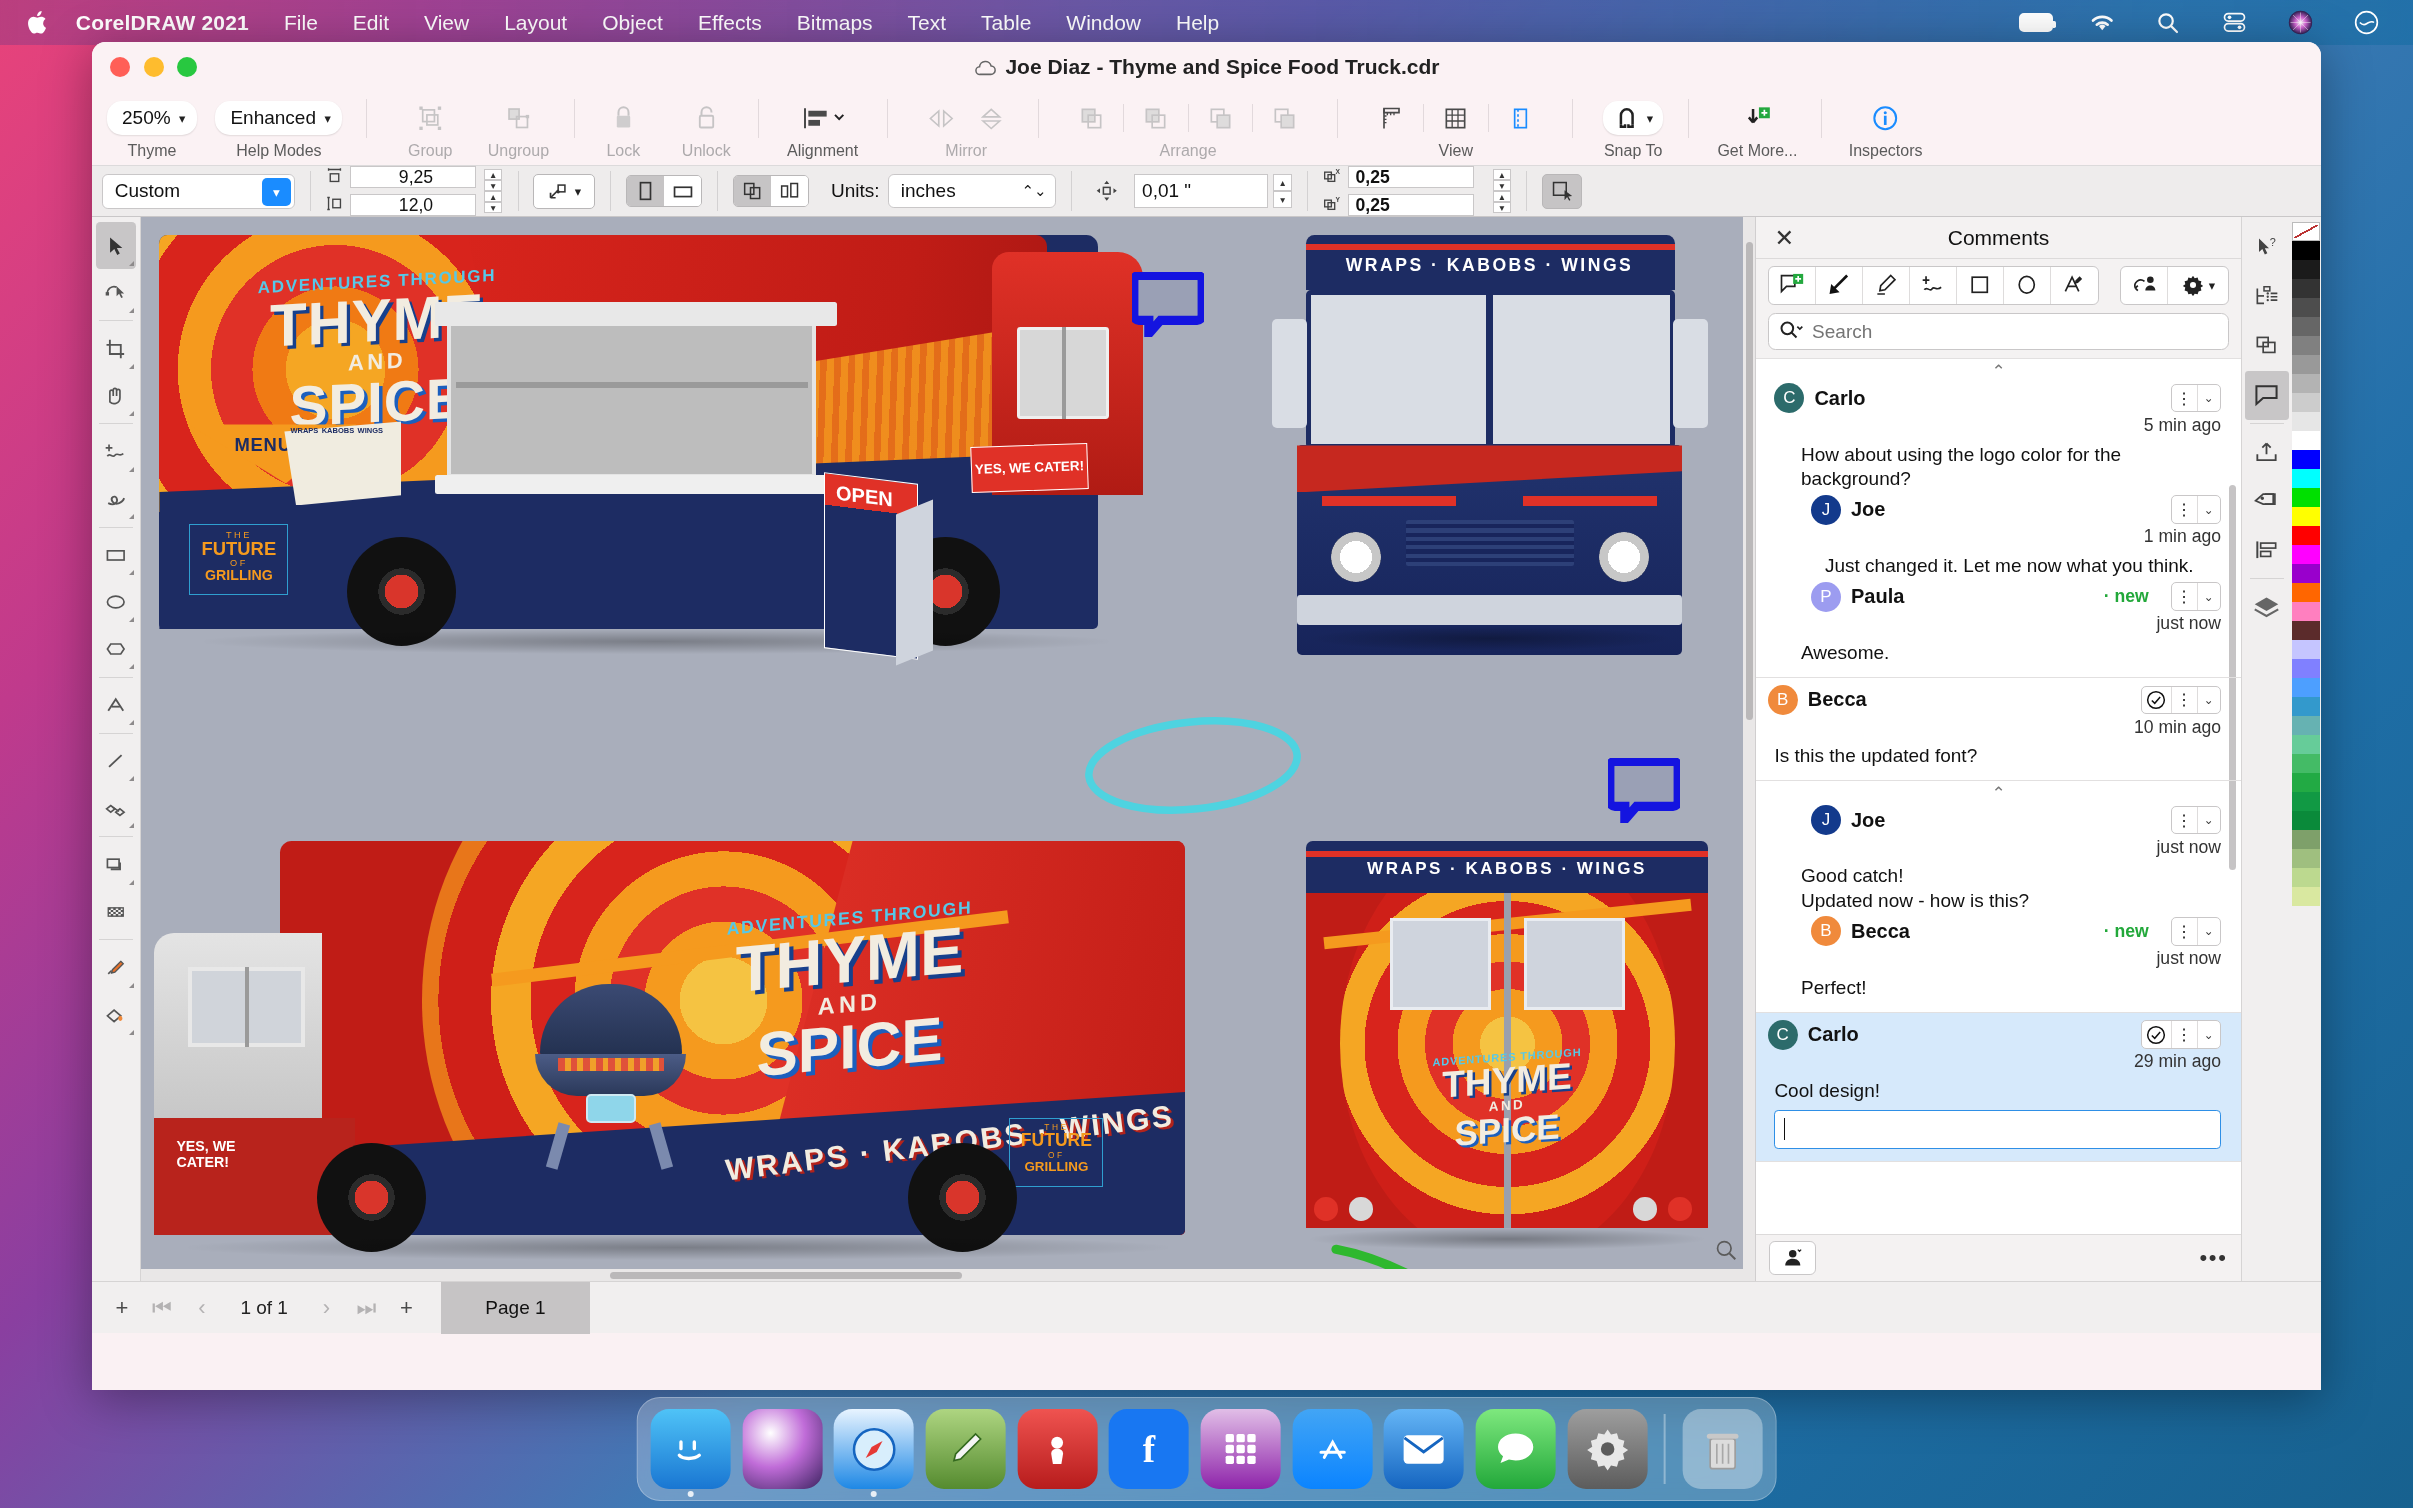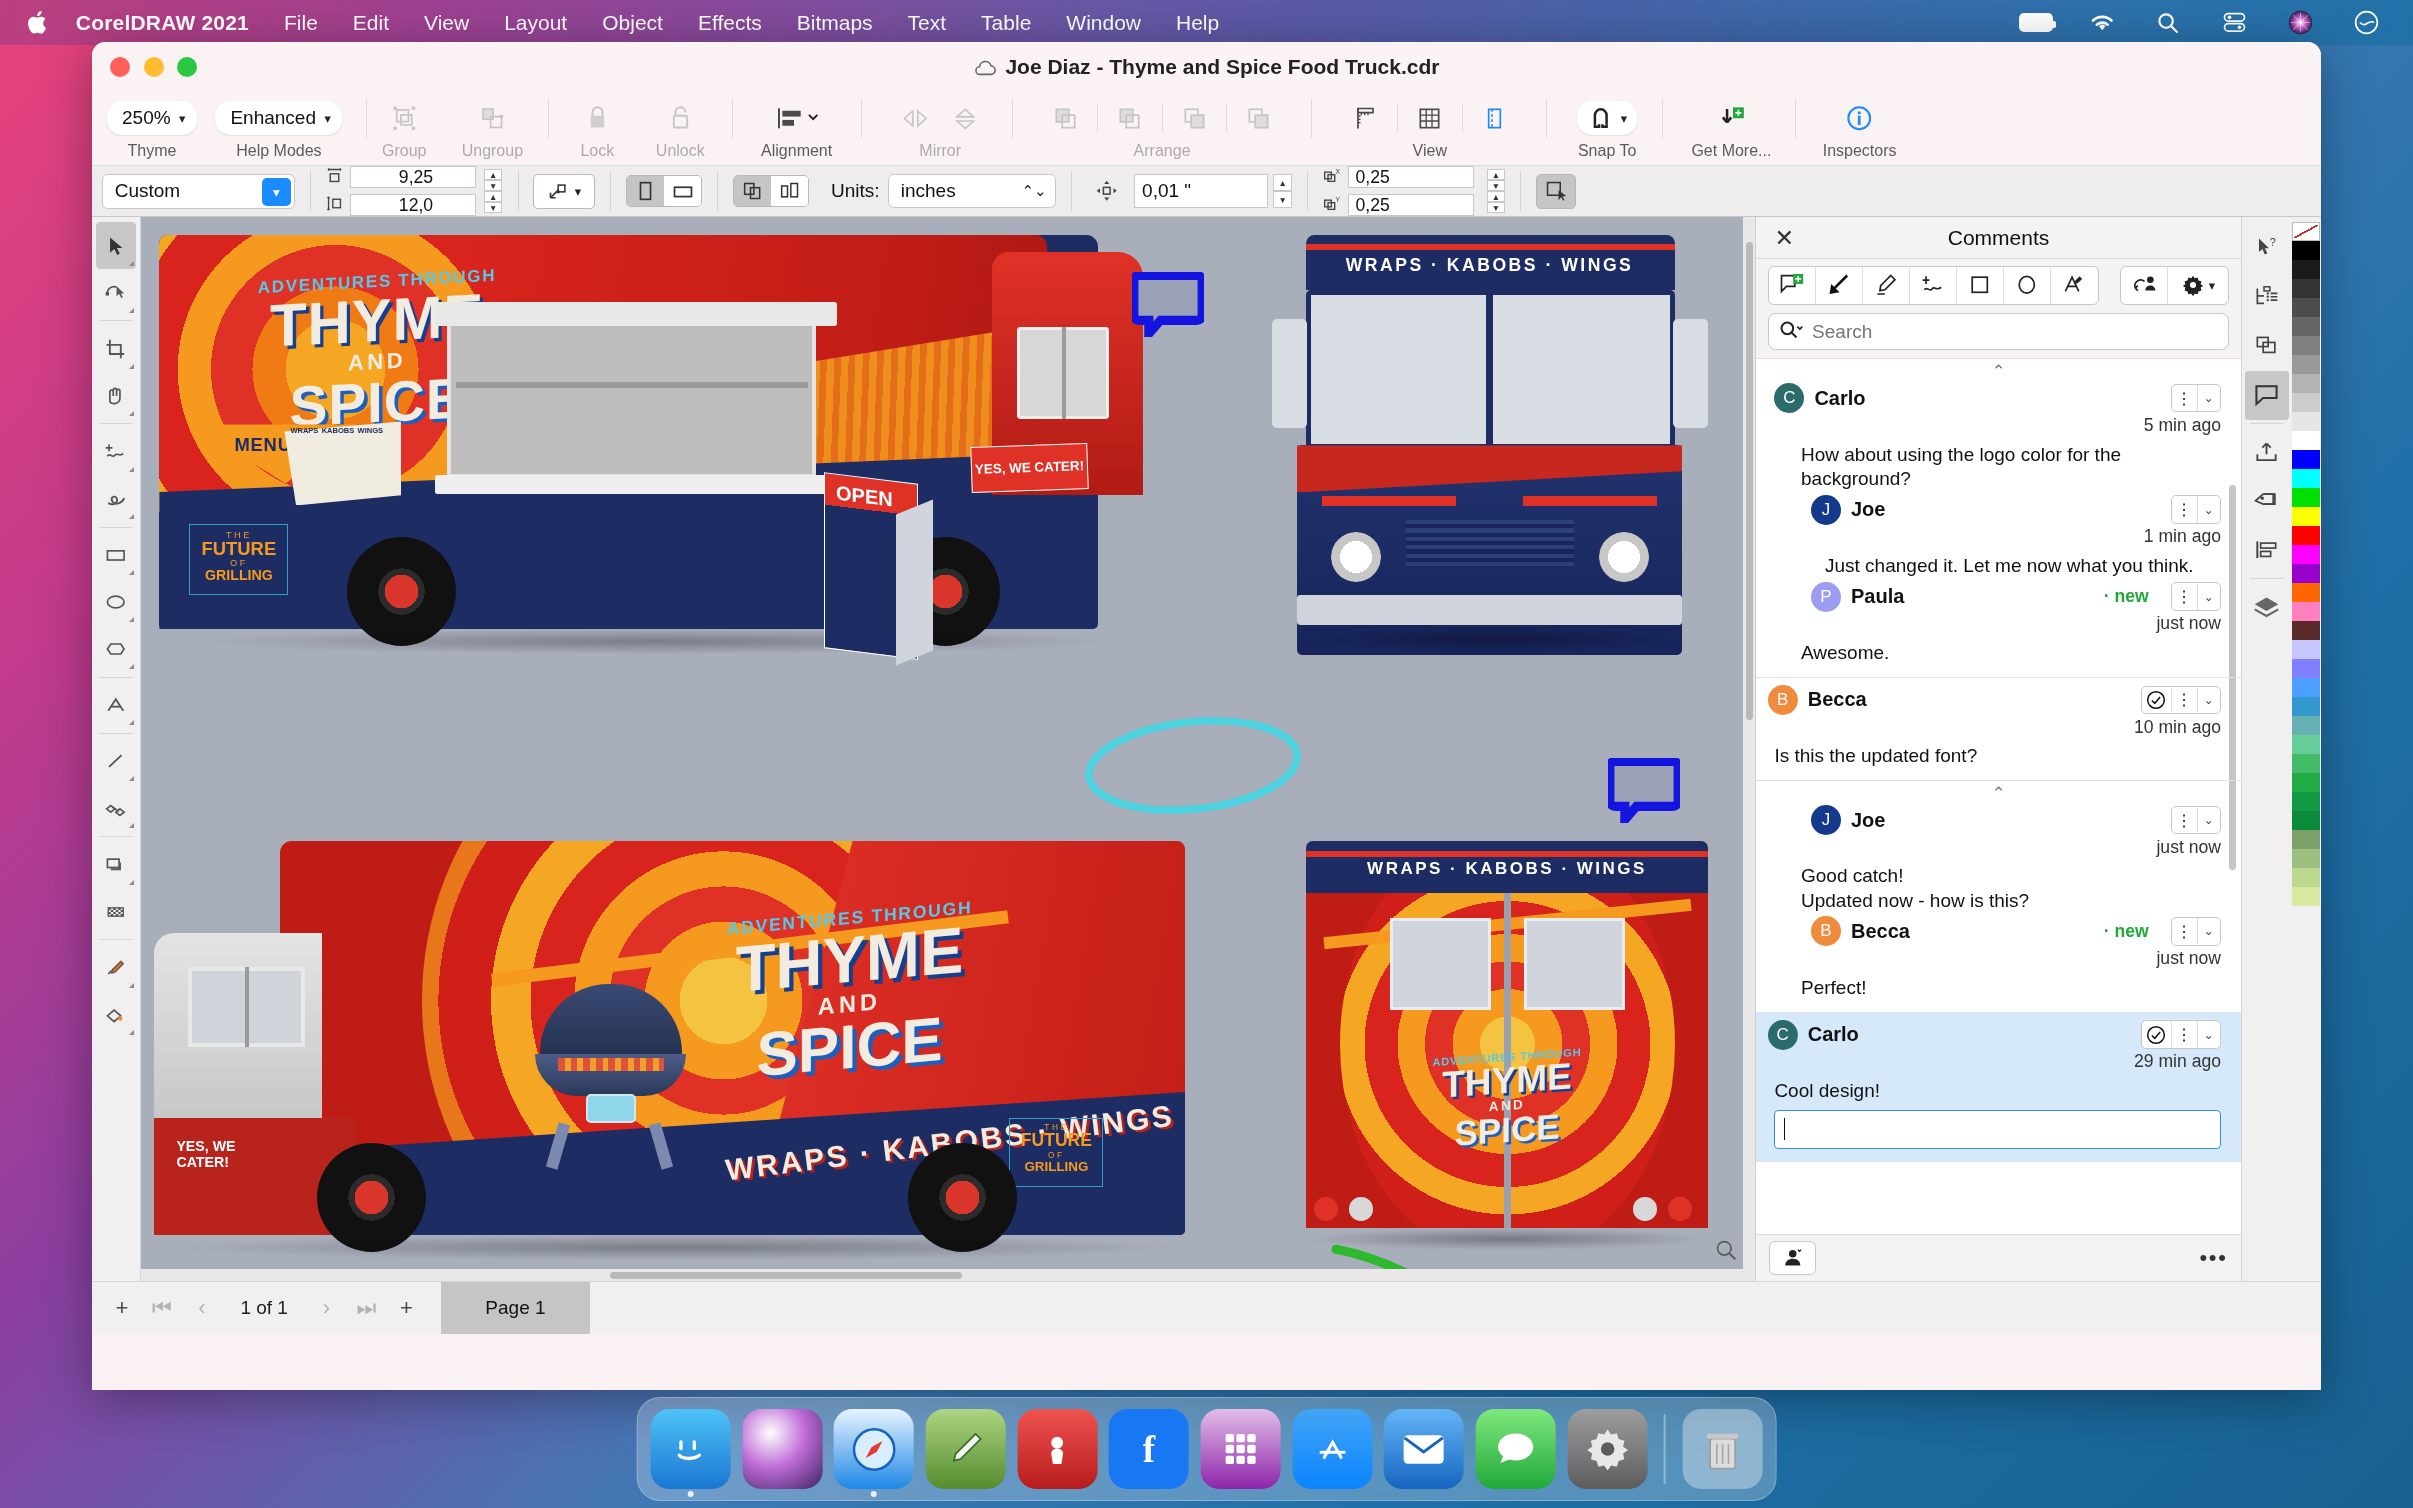--- a/index.html
+++ b/index.html
@@ -281,21 +281,21 @@
       <div class="tb-row">
         <div class="pill">
           <span>Enhanced</span>
           <span class="chev">▾</span>
         </div>
       </div>
       <div class="tb-label">Help Modes</div>
     </div>
     <div class="tb-sep" style="margin-left:23.5px;margin-top:3.4px;"></div>
 
-    <div class="tb-group" style="margin-left:9px;justify-content:center;">
+    <div class="tb-group" style="margin-left:35px;justify-content:center;">
       <div class="tb-row">
           <div class="tb-btn">
         <svg width="28.5" height="28.5" viewBox="0 0 34 34">
               <rect x="8" y="7" width="14" height="14" fill="none" stroke="#c6c4c5" stroke-width="2"></rect>
               <rect x="13" y="13" width="13" height="12" fill="none" stroke="#c6c4c5" stroke-width="2"></rect>
               <rect x="4" y="3" width="4" height="4" fill="#c6c4c5"></rect>
               <rect x="26" y="3" width="4" height="4" fill="#c6c4c5"></rect>
               <rect x="4" y="27" width="4" height="4" fill="#c6c4c5"></rect>
               <rect x="26" y="27" width="4" height="4" fill="#c6c4c5"></rect>
             </svg>
@@ -562,21 +562,21 @@
         </svg>
     </span>
     <div style="display:flex;align-items:center;gap:5px;">
       <div class="numbox" style="height:34px;line-height:32px;width:134px;font-size:19px;">0,01 "</div>
       <div class="steppers">
         <div class="stp" style="height:17px;">▲</div>
         <div class="stp" style="height:17px;">▼</div>
       </div>
     </div>
     <div class="pb-sep"></div>
-    <div style="display:flex;align-items:center;gap:13px;">
+    <div style="display:flex;align-items:center;gap:19px;font-weight:bold;">
       <div style="display:flex;flex-direction:column;gap:6.7px;">
         <div style="display:flex;align-items:center;gap:6.7px;">
           <span><svg width="18.4" height="17" viewBox="0 0 22 20">
                 <rect x="2" y="6" width="8" height="8" fill="none" stroke="#444" stroke-width="1.6"></rect>
                 <rect x="6" y="9" width="8" height="8" fill="none" stroke="#444" stroke-width="1.6"></rect>
                 <text x="15" y="8" font-size="8" fill="#444">X</text>
               </svg></span>
           <div class="numbox">0,25</div>
         </div>
         <div style="display:flex;align-items:center;gap:6.7px;">

